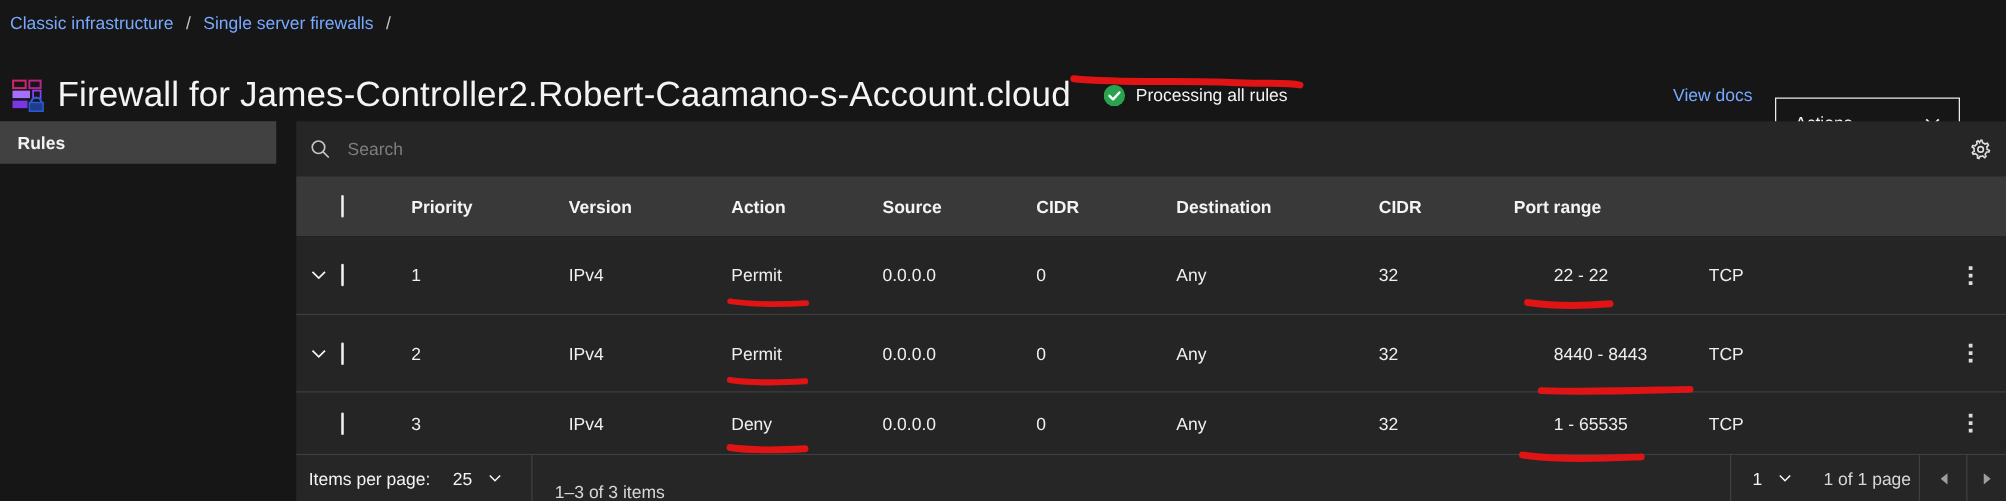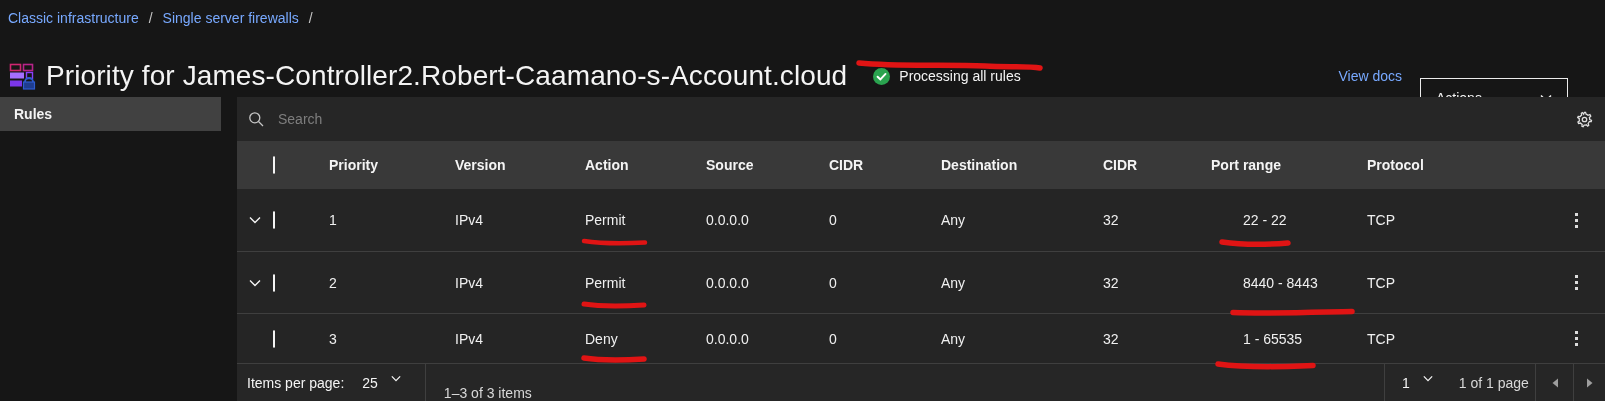--- a/index.html
+++ b/index.html
@@ -53,21 +53,21 @@
   .cell.port { padding-left:40px; }
   .checkbox { width:16px; height:16px; border:1px solid #f4f4f4; border-radius:2px; background:transparent; cursor:pointer; }
   .expand-chevron { cursor:pointer; display:flex; align-items:center; justify-content:center; width:100%; }
   .kebab { display:flex; flex-direction:column; gap:3px; align-items:center; justify-content:center; width:100%; cursor:pointer; }
   .kebab i { width:3px; height:3px; background:#dcdcdc; display:block; }
 
   
   .pagination { height:38px; background:#262626; border-top:1px solid #3f3f3f; display:flex; align-items:center; font-size:14px; }
   .pg-left { display:flex; align-items:center; padding-left:10px; }
   .pg-label { color:#f4f4f4; }
-  .pg-select { display:flex; gap:13px; margin-left:18px; cursor:pointer; }
+  .pg-select { display:flex; align-items:center; gap:13px; margin-left:18px; cursor:pointer; }
   .pg-divider { width:1px; height:38px; background:#3f3f3f; }
   .pg-range { color:#d8d8d8; padding-left:18px;margin-top:21px; }
   .pg-spacer { flex:1; }
   .pg-pageblock { display:flex; align-items:center; width:150px; padding-left:17px; gap:0; }
   .pg-pagelabel { color:#d8d8d8; margin-left:26px; }
   .pg-navbtn { width:37px; height:38px; display:flex; align-items:center; justify-content:center; cursor:pointer; }
 </style>
 </head>
 <body>
 
@@ -91,21 +91,21 @@
   <div class="title-row">
     <svg class="fw-icon" viewBox="0 0 28 28">
       <rect x="2.5" y="2.5" width="10" height="6" fill="none" stroke="#d02670" stroke-width="1.6"></rect>
       <rect x="15.5" y="2.5" width="9" height="6" fill="none" stroke="#b8248a" stroke-width="1.6"></rect>
       <rect x="2" y="10.5" width="14" height="6" fill="#a56eff"></rect>
       <rect x="18.5" y="10.5" width="6" height="6" fill="none" stroke="#8a3ffc" stroke-width="1.4"></rect>
       <rect x="2" y="18.5" width="12" height="6" fill="#7b36e8"></rect>
       <path d="M17 20 a4 4 0 0 1 8 0" fill="none" stroke="#2d5bcf" stroke-width="1.8"></path>
       <rect x="15.5" y="20" width="11" height="7" fill="#1f3d8f" stroke="#2d5bcf" stroke-width="1.2"></rect>
     </svg>
-    <h1 class="page-title">Priority for James-Controller2.Robert-Caamano-s-Account.cloud</h1>
+    <h1 class="page-title">Firewall for James-Controller2.Robert-Caamano-s-Account.cloud</h1>
     <div class="status">
       <svg viewBox="0 0 16 16">
         <circle cx="8" cy="8" r="8" fill="#2aa34f"></circle>
         <path d="M4.3 8.2 L7 10.8 L11.8 5.6" fill="none" stroke="#ffffff" stroke-width="1.8" stroke-linecap="round" stroke-linejoin="round"></path>
       </svg>
       <span>Processing all rules</span>
     </div>
     <a class="view-docs">View docs</a>
     <div class="actions-dd">
       <span>Actions...</span>
@@ -148,21 +148,20 @@
         <span class="checkbox"></span>
       </div>
       <div class="cell">Priority</div>
       <div class="cell">Version</div>
       <div class="cell">Action</div>
       <div class="cell">Source</div>
       <div class="cell">CIDR</div>
       <div class="cell">Destination</div>
       <div class="cell">CIDR</div>
       <div class="cell">Port range</div>
-      <div class="cell">Protocol</div>
       <div class="cell"></div>
     </div>
 
     <div class="grid-row trow">
       <div class="expand-chevron">
         <svg width="12" height="8" viewBox="0 0 12 8">
             <path d="M1 1.5 L6 6.5 L11 1.5" fill="none" stroke="#f4f4f4" stroke-width="1.4"></path>
           </svg>
       </div>
       <div class="cell" style="padding-left:0"><span class="checkbox"></span></div>

